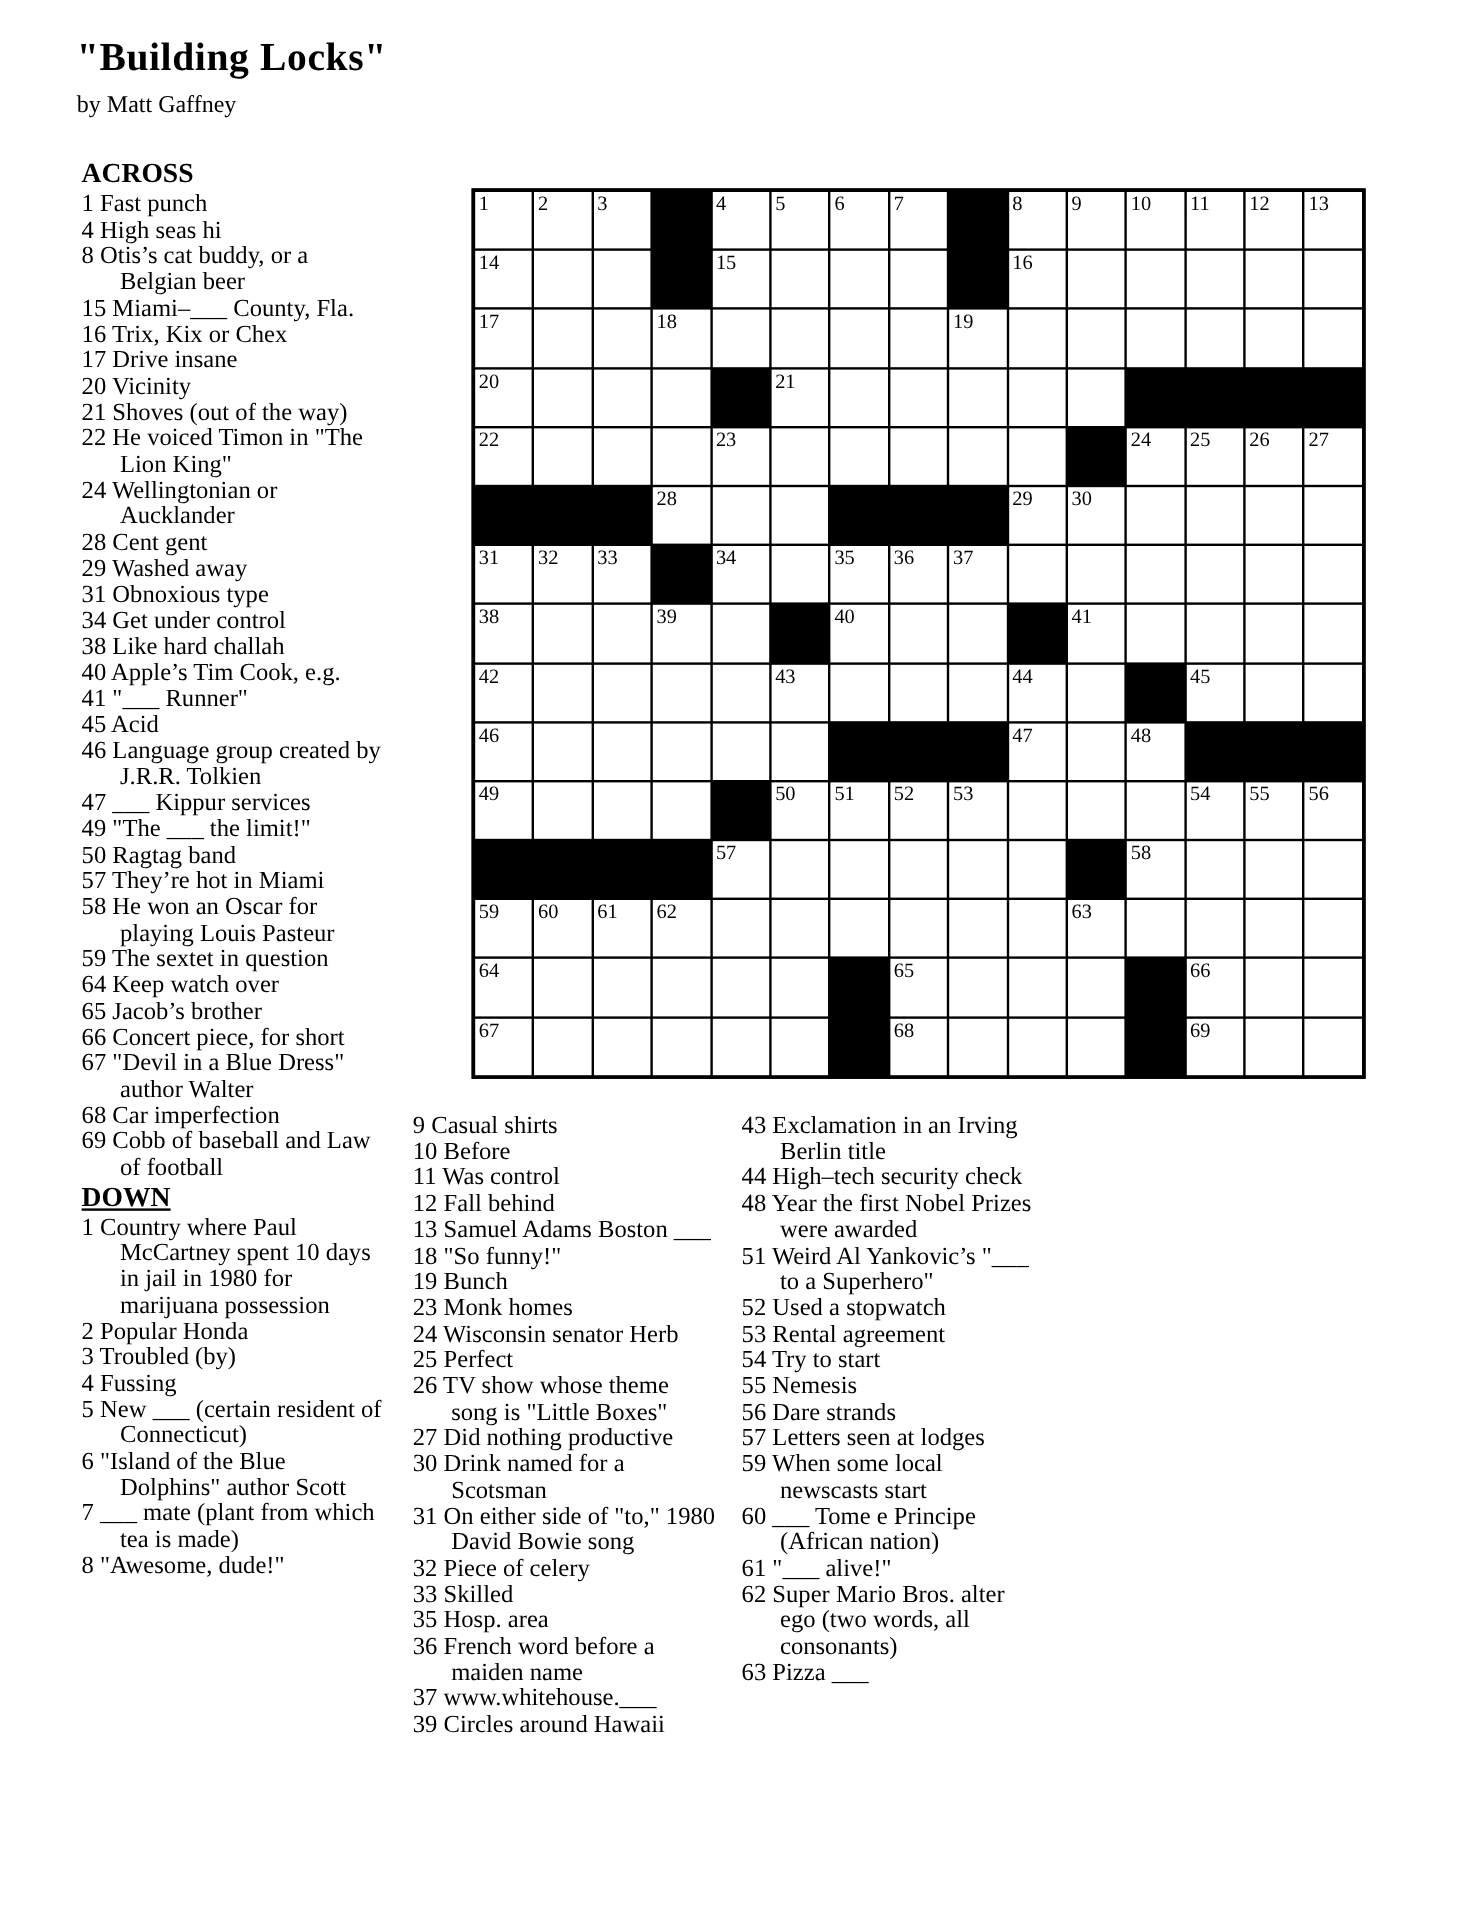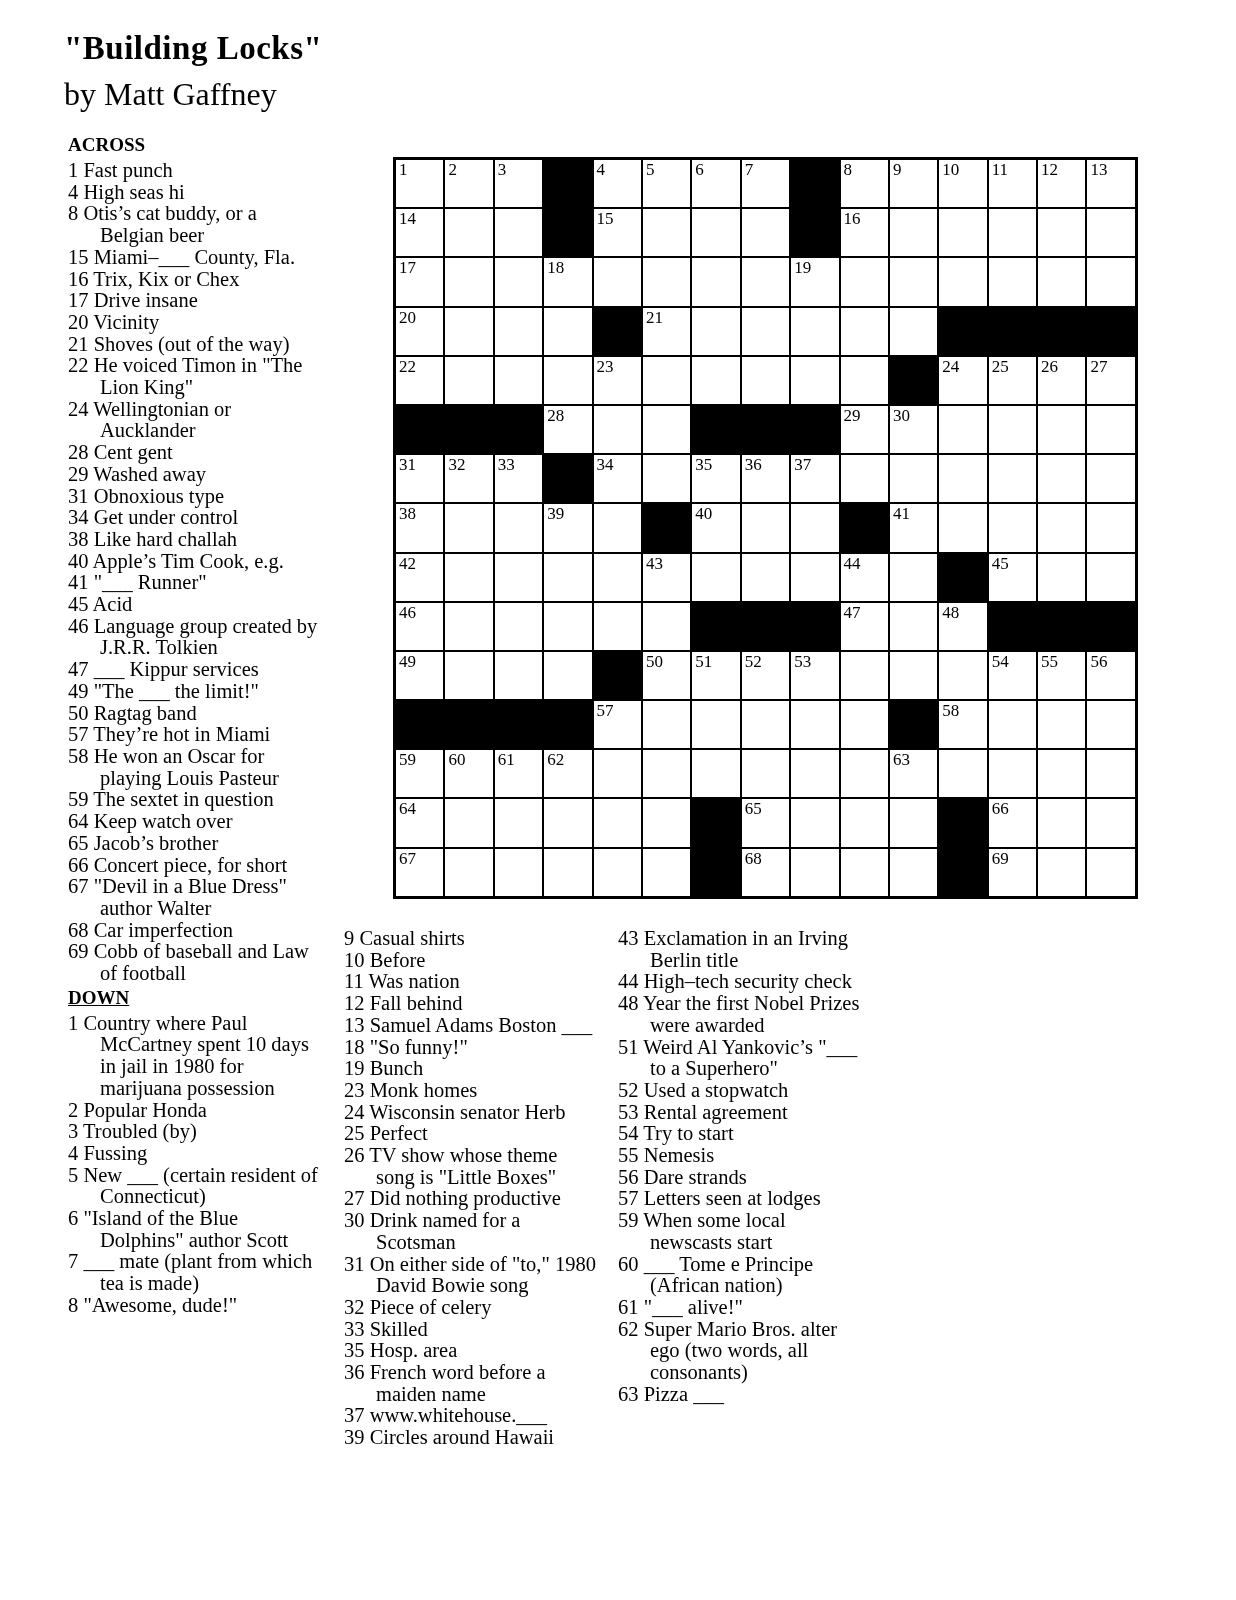--- a/index.html
+++ b/index.html
@@ -1,23 +1,23 @@
 <!DOCTYPE html>
 <html><head>
 <meta charset="utf-8">
 <style>
   html,body{margin:0;padding:0;background:#fff;}
   .page{
     position:relative;width:1236px;height:1600px;background:#ffffff;color:#000;
     font-family:"Liberation Serif","DejaVu Serif",serif;overflow:hidden;
   }
   .title{position:absolute;left:64px;top:30px;font-size:33px;font-weight:bold;letter-spacing:.5px;}
-  .byline{position:absolute;left:64px;top:76px;font-size:32px;}
+  .byline{position:absolute;left:64px;top:76px;font-size:20px;}
   .col{font-size:20.5px;line-height:21.7px;}
-  .col-header{font-size:19px;font-weight:bold;line-height:26px;margin-bottom:2px;}
+  .col-header{font-size:23px;font-weight:bold;line-height:26px;margin-bottom:2px;}
   .left-col{position:absolute;left:68px;top:132px;width:250px;}
   .mid-col{position:absolute;left:344px;top:928px;width:254px;}
   .right-col{position:absolute;left:618px;top:928px;width:252px;}
   .down-h{text-decoration:underline;}
   .clue{padding-left:32px;text-indent:-32px;}
   .clue .num{white-space:nowrap;}
   
   .grid{
     position:absolute;left:393px;top:157px;
     background:#000;border:3px solid #000;
@@ -446,21 +446,21 @@
       <div class="cell">
         <span class="cellnum">69</span>
       </div>
       <div class="cell"></div>
       <div class="cell"></div>
     </div>
 
   <div class="col mid-col" id="down-mid-list">
       <div class="clue"><span class="num">9</span> <span>Casual shirts</span></div>
       <div class="clue"><span class="num">10</span> <span>Before</span></div>
-      <div class="clue"><span class="num">11</span> <span>Was nation</span></div>
+      <div class="clue"><span class="num">11</span> <span>Was control</span></div>
       <div class="clue"><span class="num">12</span> <span>Fall behind</span></div>
       <div class="clue"><span class="num">13</span> <span>Samuel Adams Boston ___</span></div>
       <div class="clue"><span class="num">18</span> <span>"So funny!"</span></div>
       <div class="clue"><span class="num">19</span> <span>Bunch</span></div>
       <div class="clue"><span class="num">23</span> <span>Monk homes</span></div>
       <div class="clue"><span class="num">24</span> <span>Wisconsin senator Herb</span></div>
       <div class="clue"><span class="num">25</span> <span>Perfect</span></div>
       <div class="clue"><span class="num">26</span> <span>TV show whose theme song is "Little Boxes"</span></div>
       <div class="clue"><span class="num">27</span> <span>Did nothing productive</span></div>
       <div class="clue"><span class="num">30</span> <span>Drink named for a Scotsman</span></div>

